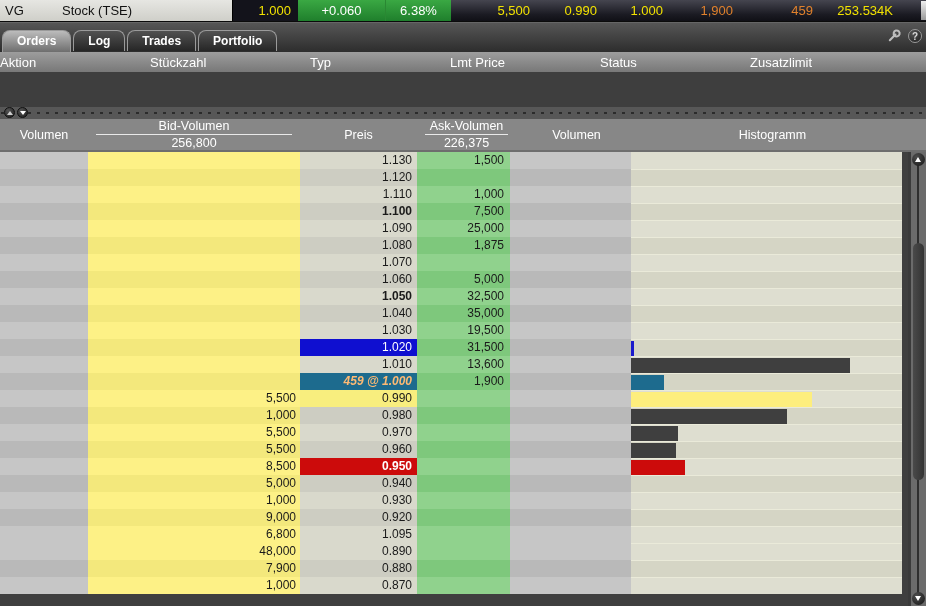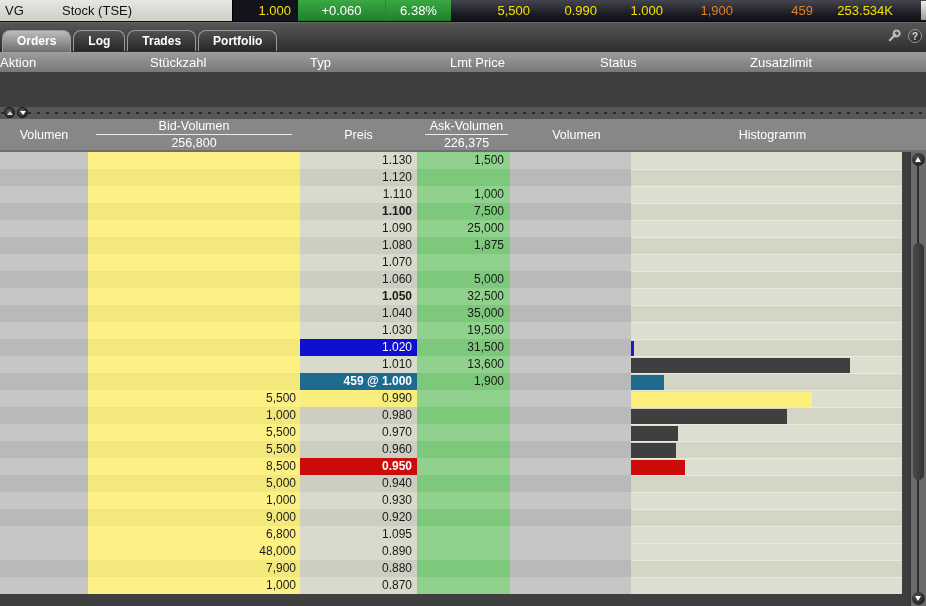--- a/index.html
+++ b/index.html
@@ -128,21 +128,21 @@
   .c-histo { width:271px; background:#deded0; position:relative; }
   .lrow.alt .c-voll, .lrow.alt .c-volr { background:#b9b9b9; }
   .lrow.alt .c-bid   { background:#f3e87c; }
   .lrow.alt .c-price { background:#cdcdc2; }
   .lrow.alt .c-ask   { background:#7ec87c; }
   .lrow.alt .c-histo { background:#d5d5c5; }
   .lrow .c-histo { border-top:1px solid #eaead9; }
   .lrow:first-child .c-histo { border-top:none; }
   .bold { font-weight:bold; }
   .hl-blue    { background:#0f0fd0 !important; color:#fff; }
-  .hl-teal    { background:#1d6b8e !important; color:#ffffff; }
+  .hl-teal    { background:#1d6b8e !important; color:#fdba74;font-style:italic; }
   .hl-red     { background:#cc0b0b !important; color:#fff; }
   .hl-bestbid { background:#f8ee7e !important; }
   .hbar { position:absolute; left:0; top:1px; height:15px; }
   
   .scrollbar {
     position:absolute; right:0; top:152px; width:18px; height:454px;
     background:#6b6b6b; border-left:3px solid #3a3a3a;
   }
   .sb-line { position:absolute; left:6px; top:8px; bottom:8px; width:2px; background:#2e2e2e; }
   .sb-btn {

